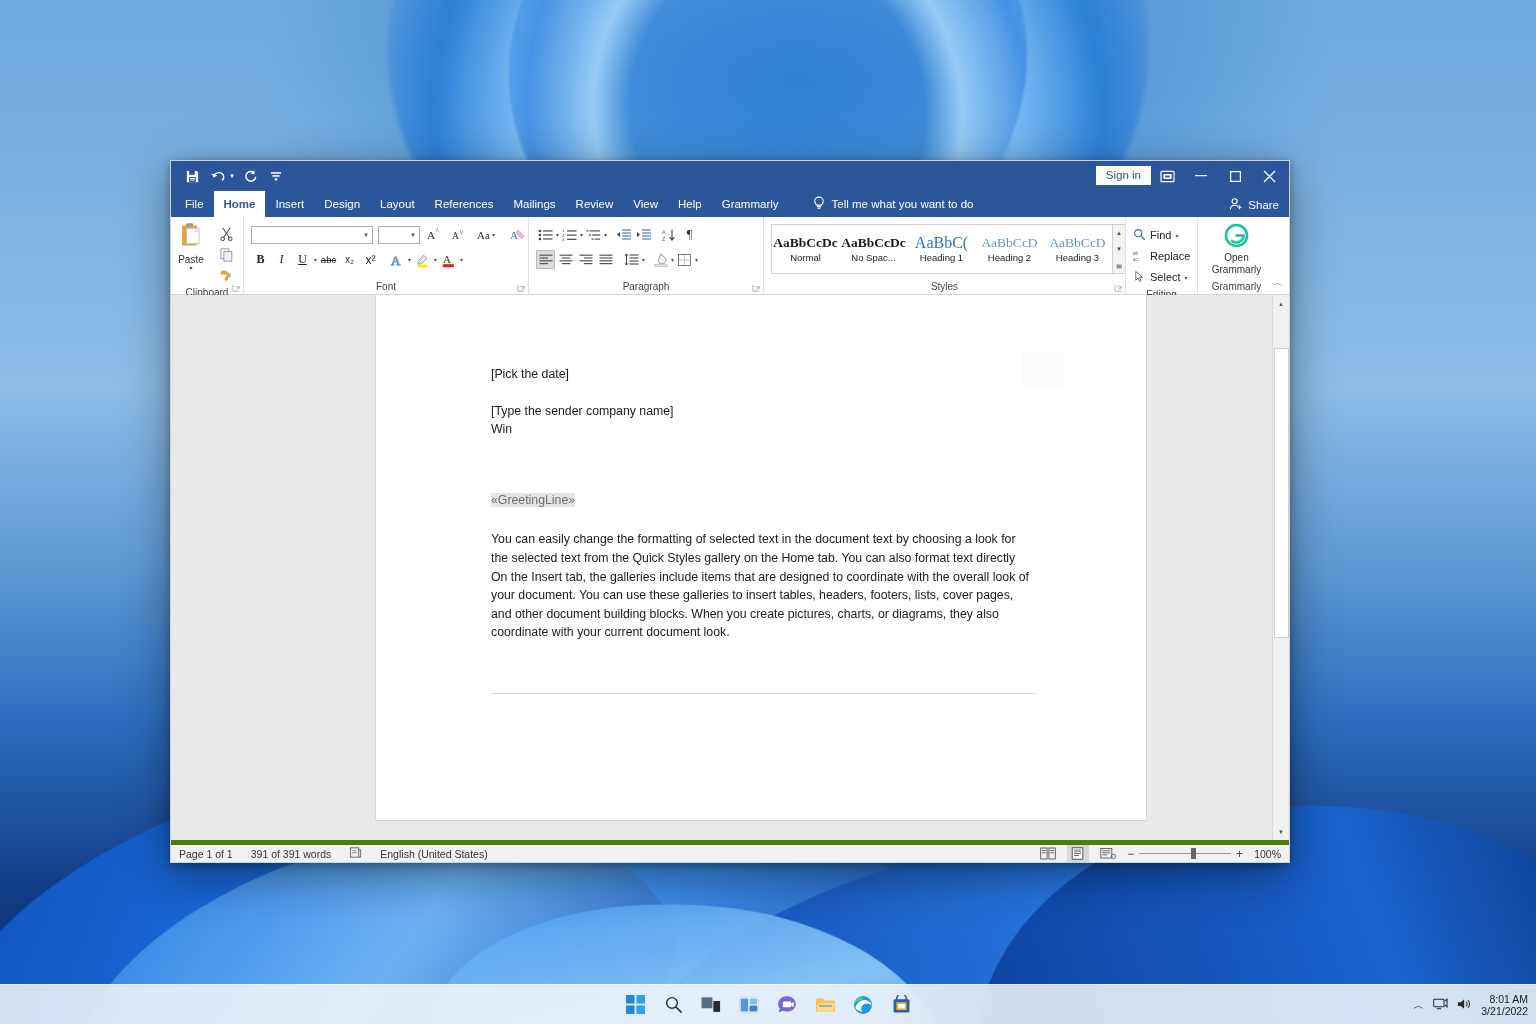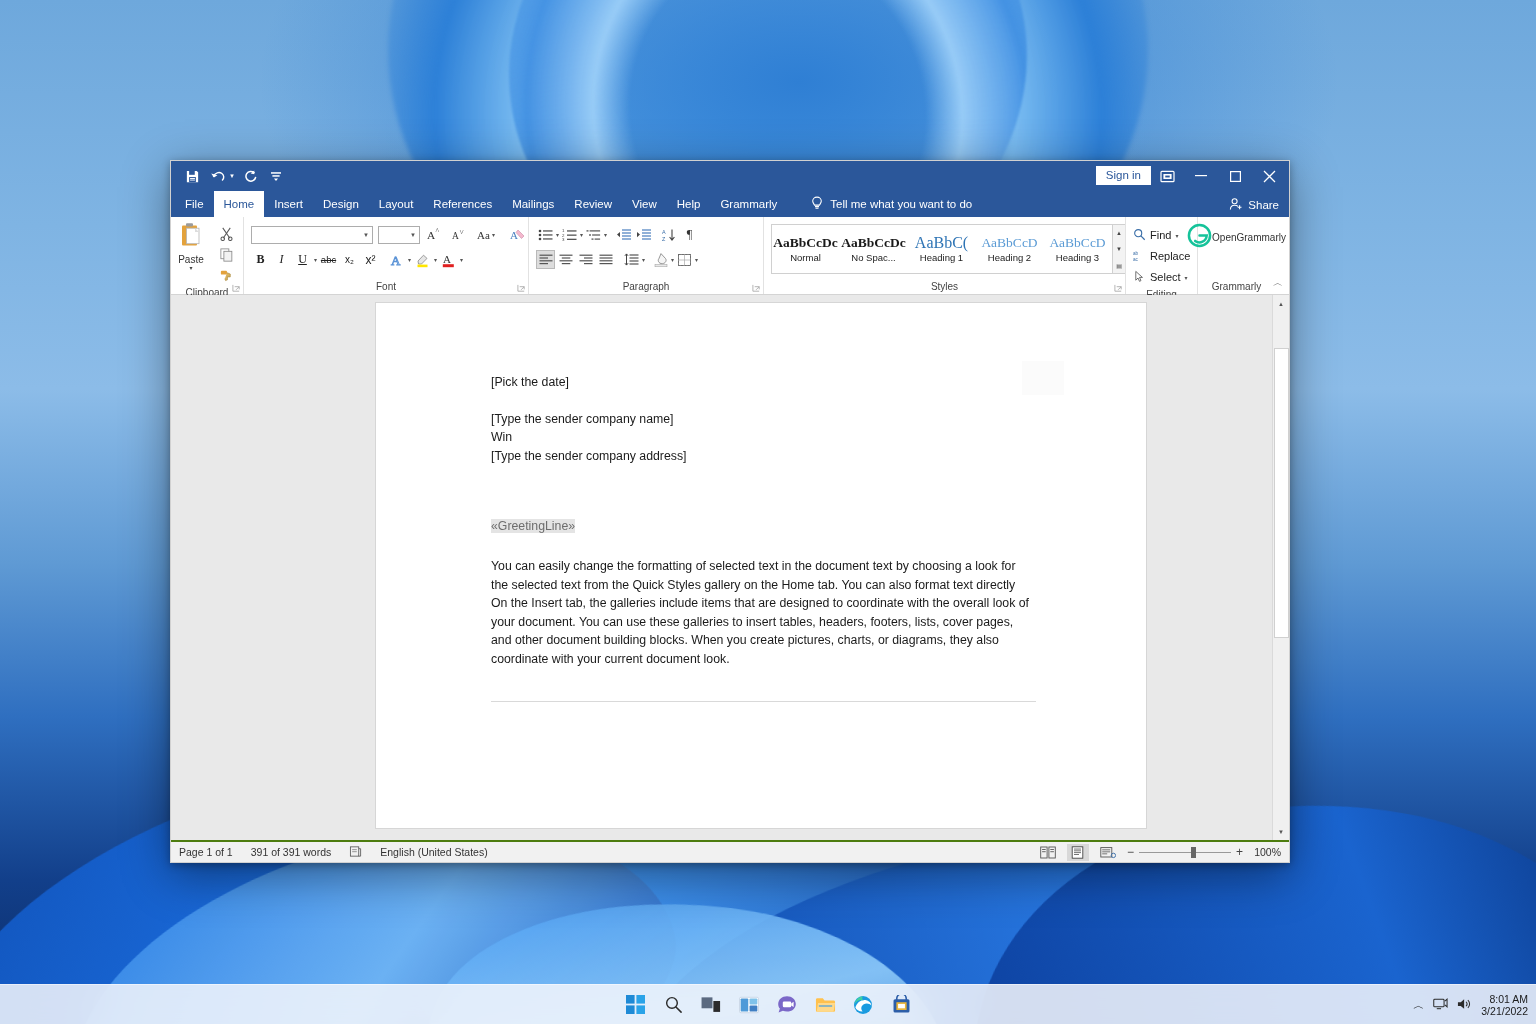--- a/index.html
+++ b/index.html
@@ -91,21 +91,21 @@
 
   
   #tabstrip{
     height:26px; background:#2b579a; display:flex; align-items:flex-end;
     position:relative; flex:none; padding-left:4px;
   }
   .tab{
     font-size:11.5px; color:#fff; padding:0 10px; height:26px;
     display:flex; align-items:center; cursor:pointer; white-space:nowrap;
   }
-  .tab.active{ background:#fff; color:#2b579a; font-weight:400; }
+  .tab.active{ background:#fff; color:#2b579a; font-weight:700; }
   #tellme{
     display:flex; align-items:center; gap:7px; margin-left:24px;
     color:#fff; font-size:11.5px; height:26px; cursor:text;
   }
   #share{
     position:absolute; right:10px; bottom:4px; color:#fff; font-size:11.5px;
     display:flex; align-items:center; gap:5px; cursor:pointer;
   }
 
   
@@ -155,21 +155,21 @@
   
   .edit-row{ display:flex; align-items:center; gap:4px; font-size:11px; color:#222; height:20px; cursor:pointer;}
 
   #collapse-ribbon{ position:absolute; right:6px; bottom:4px; font-size:10px; color:#555; cursor:pointer; }
 
   
   #docarea{
     flex:1; background:#e9e9e9; position:relative; display:flex; overflow:hidden;
   }
   #page{
-    position:absolute; left:205px; top:8px; width:770px; height:525px;
+    position:absolute; left:205px; top:0px; width:770px; height:525px;
     background:#fff; box-shadow:0 0 0 1px #d6d6d6;
   }
   #page-body{ padding:70px 110px 0 115px; font-family:"Liberation Sans", sans-serif; }
   .ptext{ font-size:12.3px; color:#1b1b1b; line-height:18.6px; }
   .field{ color:#6d6d6d; background:#e4e4e4; }
   .field-plain{ color:#6d6d6d; }
   .spacer{ height:18px; }
   #hrule{ position:absolute; left:115px; right:110px; top:398px; height:1px; background:#d9d9d9; }
   #ghost{
     position:absolute; right:82px; top:58px; width:42px; height:34px;
@@ -184,21 +184,21 @@
   }
   .sb-btn{ width:17px; height:17px; display:flex; align-items:center; justify-content:center; font-size:6px; color:#555; cursor:pointer;}
   #vsb-track{ flex:1; width:17px; position:relative; }
   #vsb-thumb{
     position:absolute; left:1px; width:15px; top:36px; height:290px;
     background:#fff; border:1px solid #d0d0d0; cursor:pointer;
   }
 
   
   #statusbar{
-    height:22px; background:#f1f1f1; border-top:2px solid #4d7c0f;
+    height:22px; background:#f1f1f1; border-top:5px solid #4d7c0f;
     display:flex; align-items:center; font-size:10.5px; color:#333;
     padding:0 8px; gap:18px; flex:none; position:relative;
   }
   .sb-item{ cursor:pointer; white-space:nowrap; }
   #sb-right{ position:absolute; right:8px; display:flex; align-items:center; gap:8px; }
   .viewbtn{ width:22px; height:17px; display:flex; align-items:center; justify-content:center; cursor:pointer;}
   .viewbtn.on{ background:#d8d8d8; }
   #zoomslider{ display:flex; align-items:center; gap:5px; }
   #zs-track{ width:92px; height:1px; background:#999; position:relative; }
   #zs-thumb{ position:absolute; left:52px; top:-5px; width:5px; height:11px; background:#666; }
@@ -647,21 +647,21 @@
           </span>
           <span>Select</span>
           <span style="font-size:6px;color:#555;">▾</span>
         </div>
       </div>
       <div class="grp-label">Editing</div>
     </div>
 
     <div class="grp" style="width:78px">
       <div class="grp-body" style="flex-direction:column; align-items:center; justify-content:flex-start; padding-top:3px;">
-        <div style="display:flex;align-items:center;cursor:pointer">
+        <div style="display:flex;flex-direction:column;align-items:center;cursor:pointer">
           <span>
             <svg width="25" height="25" viewBox="0 0 26 26">
                 <circle cx="13" cy="13" r="11" stroke="#15c39a" stroke-width="2.6" fill="none"></circle>
                 <path d="M13 13 L20.5 13 A7.5 7.5 0 0 1 8.5 18.6" stroke="#15c39a" stroke-width="2.6" fill="none" stroke-linecap="round"></path>
               </svg>
           </span>
           <span style="font-size:10px;color:#333;line-height:12px;">Open</span>
           <span style="font-size:10px;color:#333;line-height:12px;">Grammarly</span>
         </div>
       </div>
@@ -672,21 +672,20 @@
   </div>
 
   <div id="docarea">
     <div id="page">
       <div id="ghost"></div>
       <div id="page-body">
         <div class="ptext">[Pick the date]</div>
         <div class="spacer"></div>
         <div class="ptext">[Type the sender company name]</div>
         <div class="ptext">Win</div>
-        <div class="ptext">[Type the sender company address]</div>
         <div class="spacer" style="height:22px"></div>
         <div class="spacer" style="height:30px"></div>
         <div class="ptext"><span class="field">«GreetingLine»</span></div>
         <div class="spacer" style="height:21px"></div>
         <div class="ptext">You can easily change the formatting of selected text in the document text by choosing a look for the selected text from the Quick Styles gallery on the Home tab. You can also format text directly</div>
         <div class="ptext" style="margin-bottom:13px;">On the Insert tab, the galleries include items that are designed to coordinate with the overall look of your document. You can use these galleries to insert tables, headers, footers, lists, cover pages, and other document building blocks. When you create pictures, charts, or diagrams, they also coordinate with your current document look.</div>
       </div>
       <div id="hrule"></div>
     </div>
 

